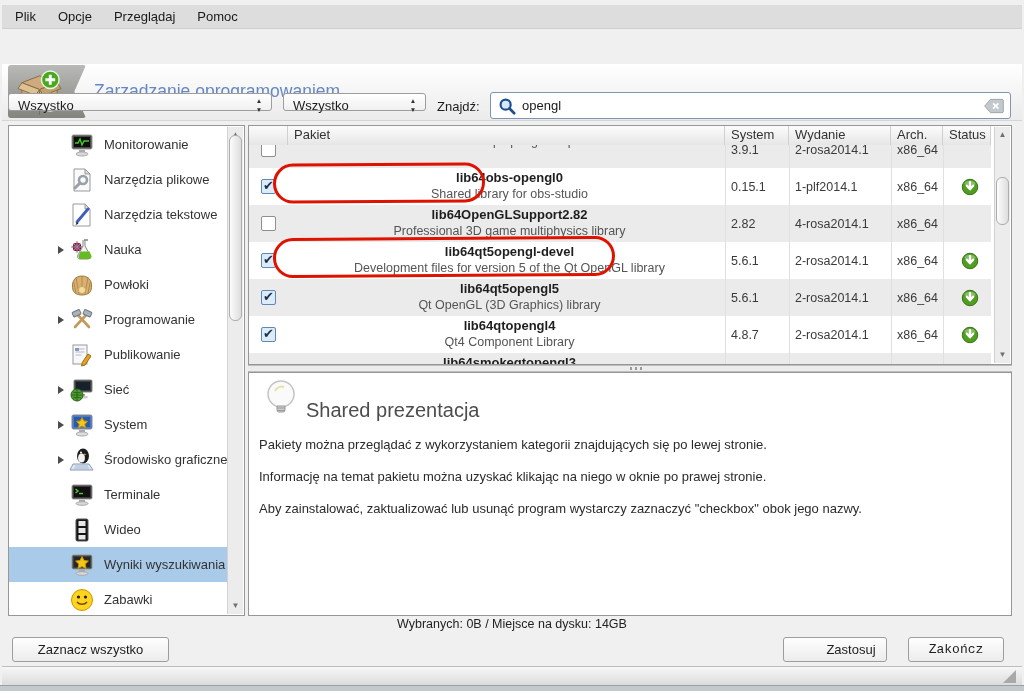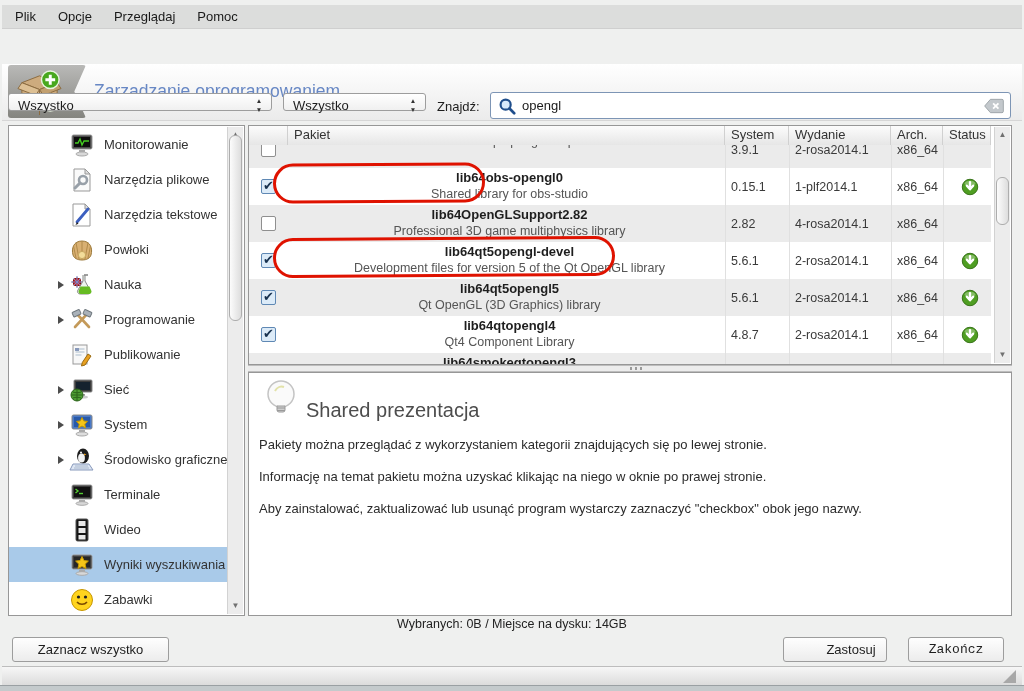--- a/index.html
+++ b/index.html
@@ -192,38 +192,38 @@
           <span class="expander"></span>
           <span class="side-icon"><svg viewBox="0 0 26 26">
               <path d="M4 2h12l5 5v17H4z" fill="#fff" stroke="#999"></path>
               <path d="M16 2l5 5h-5z" fill="#ddd" stroke="#999"></path>
               <path d="M8 20L19 7" stroke="#3b5fc0" stroke-width="2.8" stroke-linecap="round"></path>
               <path d="M8 20l-1.5 3 3-1.2z" fill="#222"></path>
             </svg></span>
           <span class="side-label">Narzędzia tekstowe</span>
         </div>
         <div class="side-item">
-          <span class="expander"></span>
-          <span class="side-icon"><svg viewBox="0 0 26 26">
-              <path d="M13 4C21 4 24 11 22 18c-1 3-4 5-9 5s-8-2-9-5C2 11 5 4 13 4z" fill="#d9b072" stroke="#9c7a3c"></path>
-              <path d="M13 4v18M7 5.5L10 22M19 5.5L16 22M4.5 9L7 21M21.5 9L19 21" stroke="#b08a4a" fill="none"></path>
-              <circle cx="13" cy="18" r="3.6" fill="#f3dc9a" stroke="#c8a860"></circle>
-            </svg></span>
-          <span class="side-label">Powłoki</span>
-        </div>
-        <div class="side-item">
           <span class="expander tri"></span>
           <span class="side-icon"><svg viewBox="0 0 26 26">
               <circle cx="8" cy="10" r="4" fill="#cc2222" stroke="#881111"></circle>
               <path d="M8 4v12M2 10h12M4.5 6.5l7 7M11.5 6.5l-7 7" stroke="#7788cc" stroke-width="1" fill="none"></path>
               <path d="M16 3v6l5 9a2.5 2.5 0 0 1-2.2 4h-7.6A2.5 2.5 0 0 1 9 18l5-9V3" fill="#eef4ee" stroke="#888"></path>
               <path d="M11.5 14.5h9l1.5 3.5a2.5 2.5 0 0 1-2.2 4h-7.6A2.5 2.5 0 0 1 10 18z" fill="#66bb22"></path>
               <path d="M15 3h4" stroke="#888" stroke-width="1.6"></path>
             </svg></span>
           <span class="side-label">Nauka</span>
+        </div>
+        <div class="side-item">
+          <span class="expander"></span>
+          <span class="side-icon"><svg viewBox="0 0 26 26">
+              <path d="M13 4C21 4 24 11 22 18c-1 3-4 5-9 5s-8-2-9-5C2 11 5 4 13 4z" fill="#d9b072" stroke="#9c7a3c"></path>
+              <path d="M13 4v18M7 5.5L10 22M19 5.5L16 22M4.5 9L7 21M21.5 9L19 21" stroke="#b08a4a" fill="none"></path>
+              <circle cx="13" cy="18" r="3.6" fill="#f3dc9a" stroke="#c8a860"></circle>
+            </svg></span>
+          <span class="side-label">Powłoki</span>
         </div>
         <div class="side-item">
           <span class="expander tri"></span>
           <span class="side-icon"><svg viewBox="0 0 26 26">
               <path d="M6 20L18 7" stroke="#c49a5a" stroke-width="2.6" stroke-linecap="round"></path>
               <path d="M20 20L8 7" stroke="#c49a5a" stroke-width="2.6" stroke-linecap="round"></path>
               <rect x="14.5" y="3.5" width="8" height="5" rx="1" fill="#aab2ba" stroke="#70787e" transform="rotate(25 18 6)"></rect>
               <rect x="3.5" y="3.5" width="8" height="5" rx="1" fill="#aab2ba" stroke="#70787e" transform="rotate(-25 8 6)"></rect>
             </svg></span>
           <span class="side-label">Programowanie</span>

